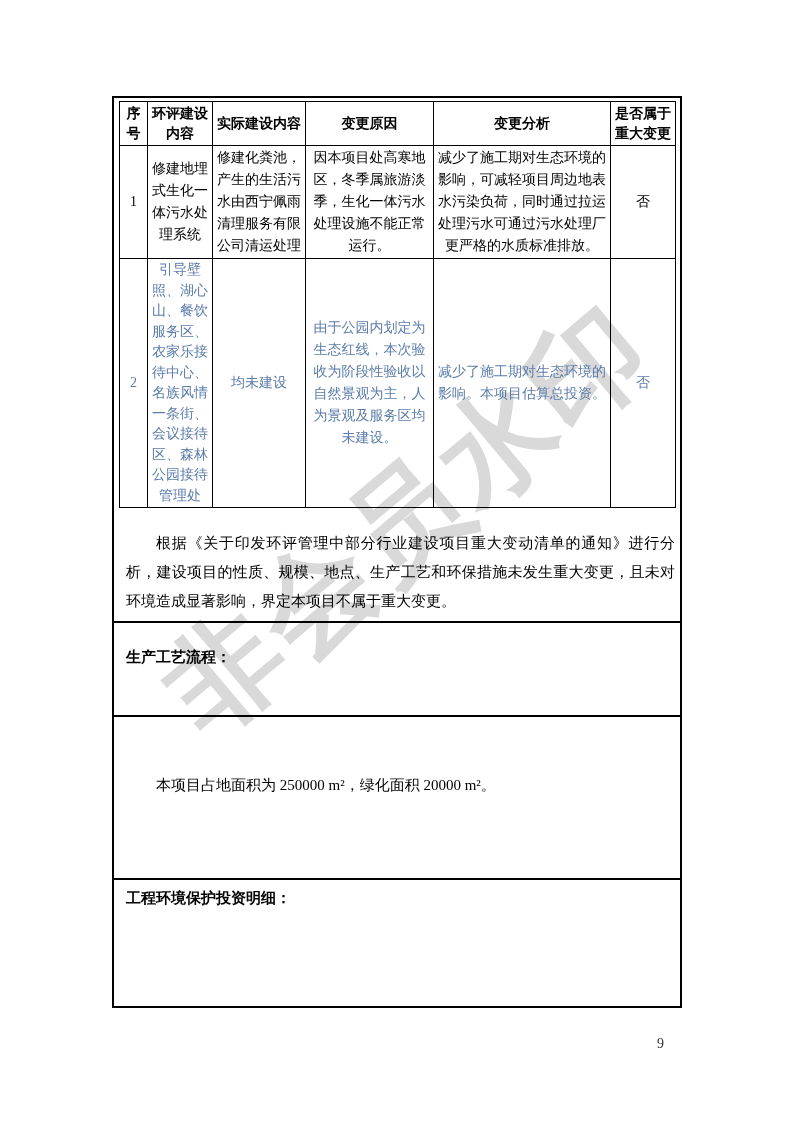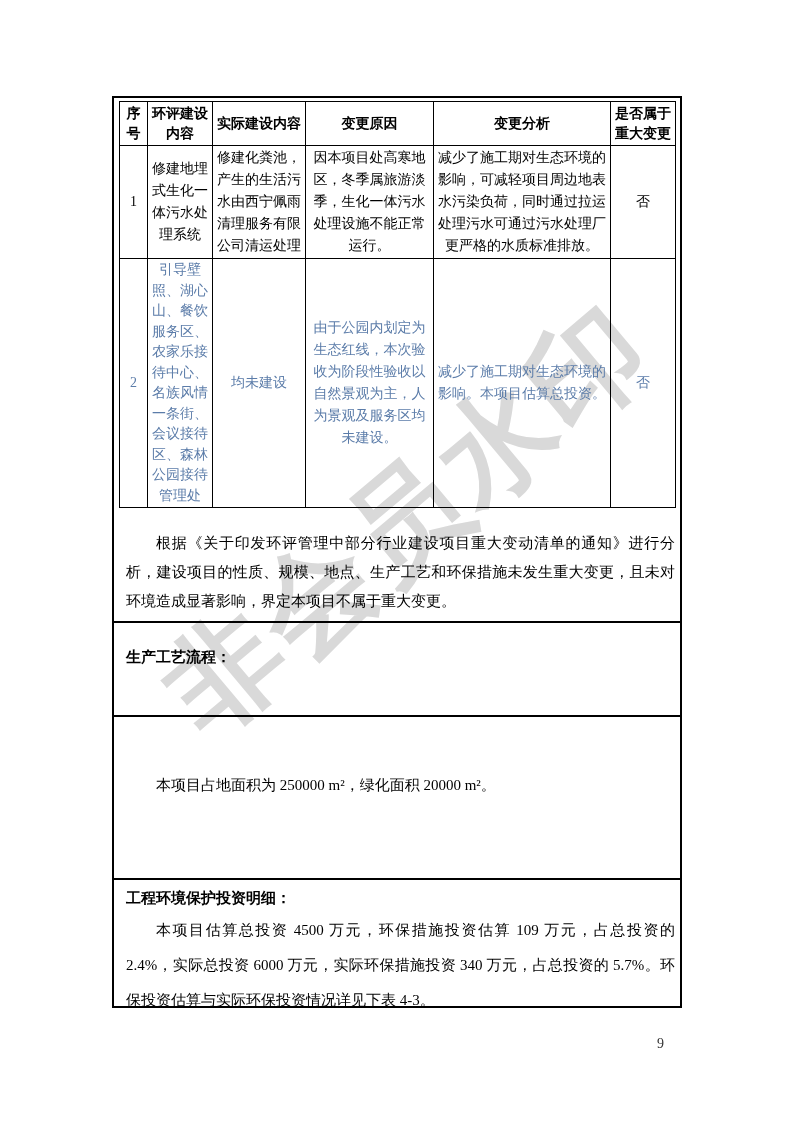--- a/index.html
+++ b/index.html
@@ -106,17 +106,16 @@
 
   <div class="abs sec-title" style="top:550px">生产工艺流程：</div>
 
   <div class="divider" style="top:617px"></div>
 
   <div class="abs para" style="top:677px;line-height:20px;">本项目占地面积为 250000 m²，绿化面积 20000 m²。</div>
 
   <div class="divider" style="top:780px"></div>
 
   <div class="abs sec-title" style="top:791px">工程环境保护投资明细：</div>
-  <div class="abs para" style="top:815px;line-height:35px;">本项目估算总投资 4500 万元，环保措施投资估算 109 万元，占总投资的 2.4%，实际总投资 6000 万元，实际环保措施投资 340 万元，占总投资的 5.7%。环保投资估算与实际环保投资情况详见下表 4-3。</div>
 
 </div>
 
 <div class="page-num">9</div>
 
 </body></html>

